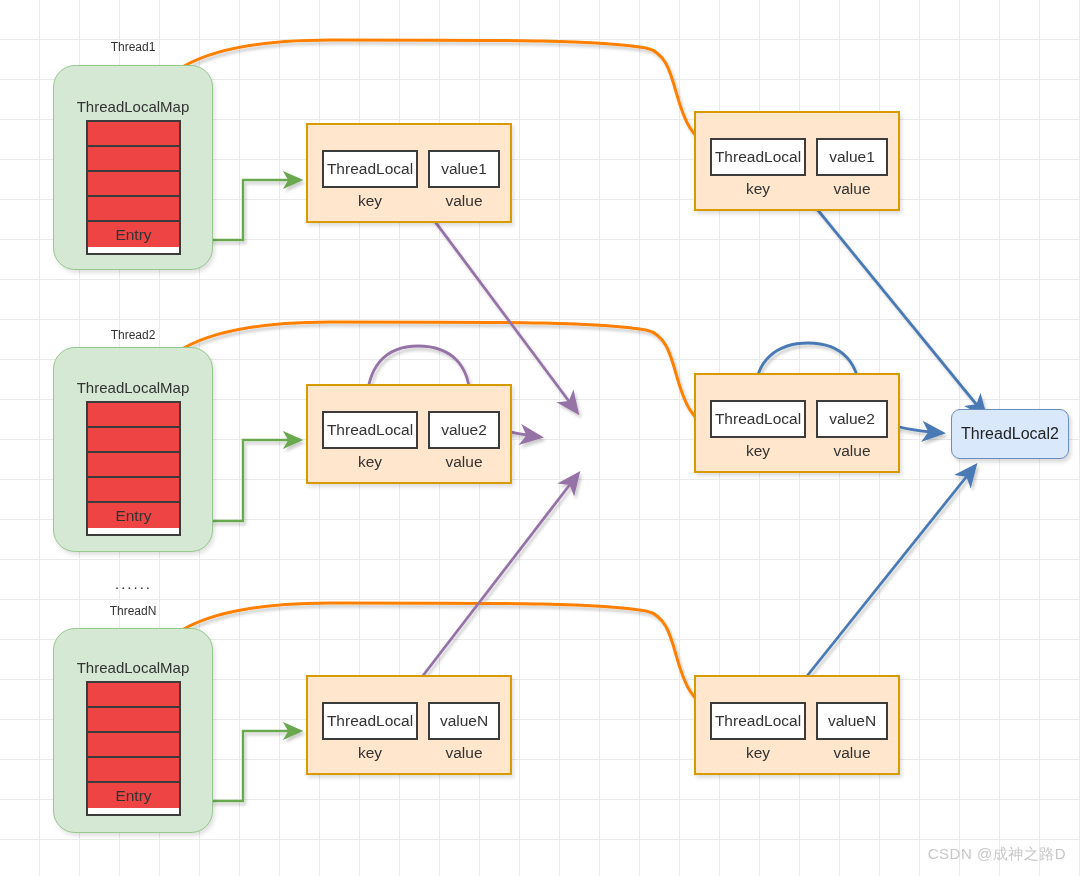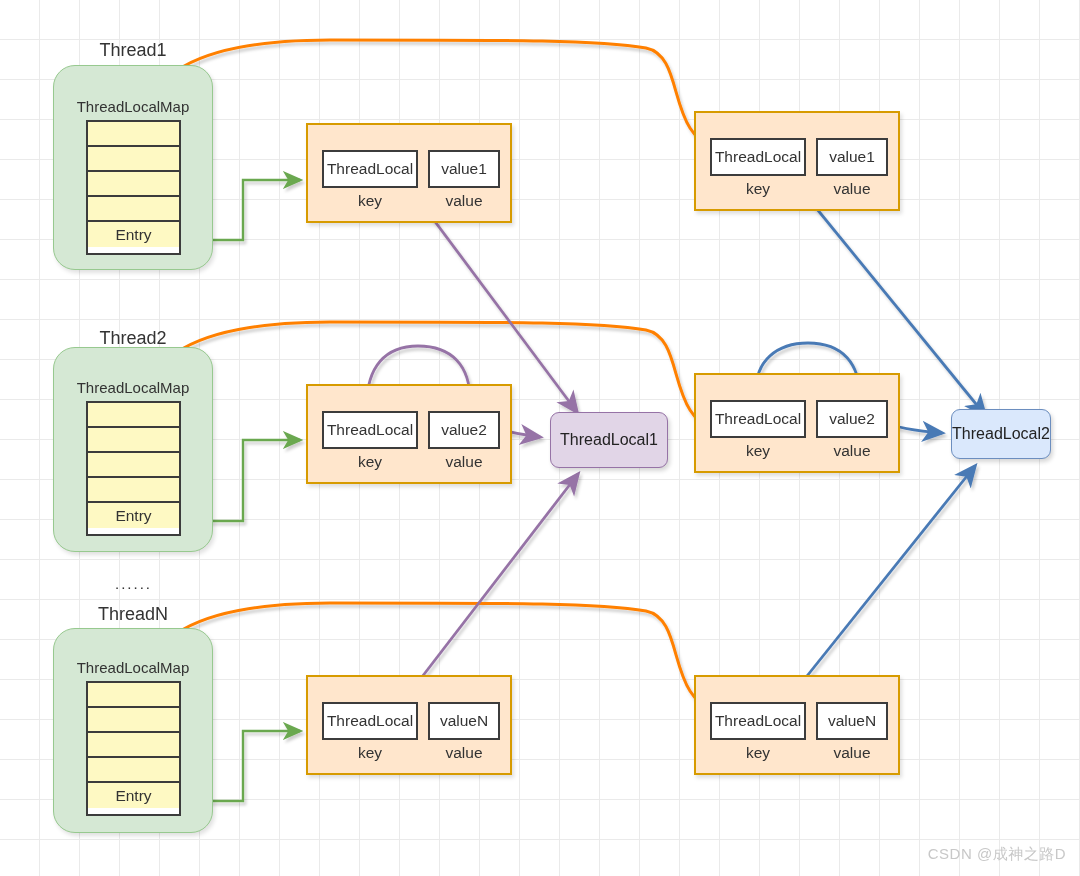--- a/index.html
+++ b/index.html
@@ -39,21 +39,21 @@
     position: absolute;
     background: #d5e8d4;
     border: 1px solid #97c98f;
     border-radius: 22px;
     box-shadow: 2px 3px 4px rgba(0,0,0,0.12);
     box-sizing: border-box;
   }
   .thread-label {
     position: absolute;
     text-align: center;
-    font-size: 18px;
+    font-size: 12px;
     color: #333333;
     white-space: nowrap;
   }
   .dots-label {
     position: absolute;
     text-align: center;
     font-size: 15.5px;
     color: #333333;
     letter-spacing: 1px;
     white-space: nowrap;
@@ -69,21 +69,21 @@
     position: absolute;
     border: 2px solid #3c3c3c;
     border-collapse: collapse;
     box-sizing: border-box;
     background: #ffffff;
   }
   .map-row {
     height: 25px;
     box-sizing: border-box;
     border-bottom: 2px solid #3c3c3c;
-    background: #fef9c3;
+    background: #ef4444;
     display: flex;
     align-items: center;
     justify-content: center;
     font-size: 15.5px;
     color: #333333;
   }
   .map-row:last-child { border-bottom: none; }
 
   
   .entry-box {
@@ -267,19 +267,18 @@
     <div class="cell-caption" style="left:120px; top:67px; width:72px;">value</div>
   </div>
 
   <div class="entry-box" style="left:694px; top:675px; width:206px; height:100px;">
     <div class="cell" style="left:14px; top:25px; width:96px; height:38px;">ThreadLocal</div>
     <div class="cell" style="left:120px; top:25px; width:72px; height:38px;">valueN</div>
     <div class="cell-caption" style="left:14px; top:67px; width:96px;">key</div>
     <div class="cell-caption" style="left:120px; top:67px; width:72px;">value</div>
   </div>
 
-  <div class="tl-node tl-purple" style="left:550px; top:412px; width:118px; height:56px;">ThreadLocal1</div>
-
-  <div class="tl-node tl-blue" style="left:951px; top:409px; width:100px; height:50px;">ThreadLocal2</div>
+
+  <div class="tl-node tl-blue" style="left:951px; top:409px; width:118px; height:50px;">ThreadLocal2</div>
 
   <div class="watermark">CSDN @成神之路D</div>
 
 </div>
 
 </body></html>

